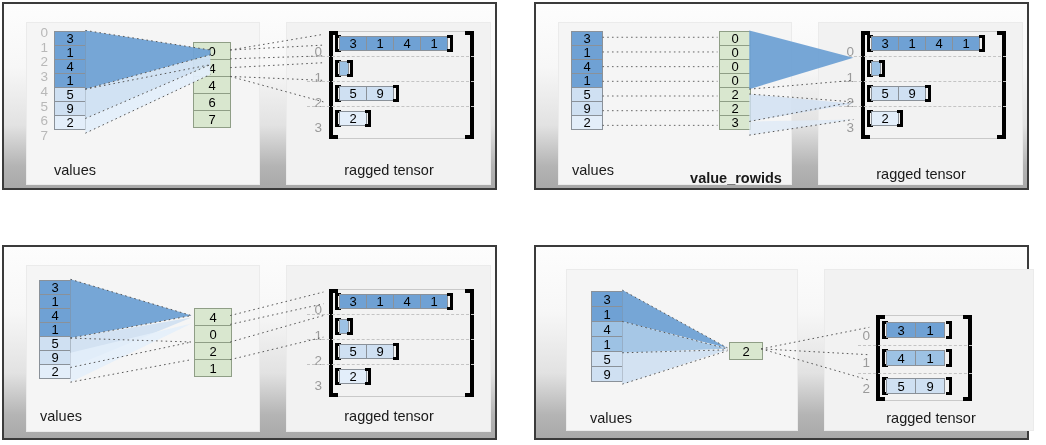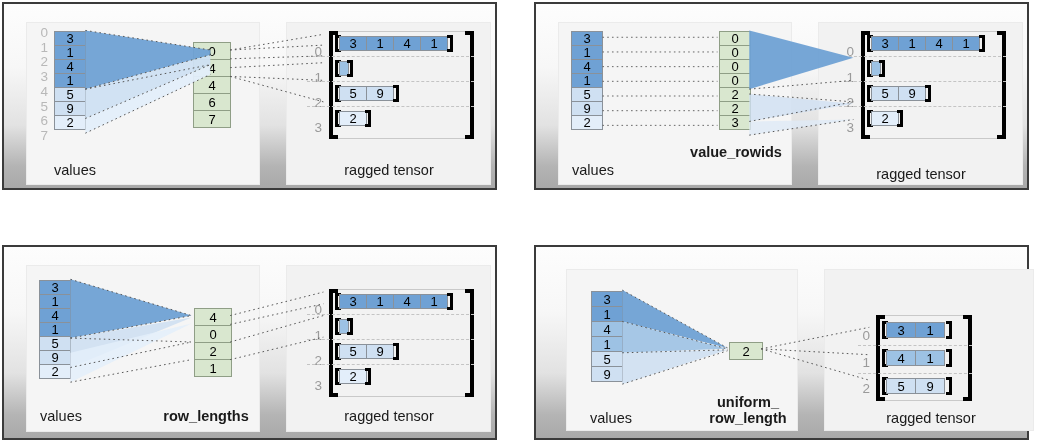--- a/index.html
+++ b/index.html
@@ -333,21 +333,21 @@
         <div class="rrow" style="left:6px; top:79px; width:40px; height:17px;">
           <div class="rbr l" style="left:0; top:0; height:17px;"></div>
           <div class="rcells" style="left:4px; top:1px;">
             <div class="rcell b3" style="width:28px;height:15px;">2</div>
           </div>
           <div class="rbr r" style="left:30px; top:0; height:17px;"></div>
         </div>
       </div>
 
       <div class="caption" style="left:12px; top:158px; width:90px;">values</div>
-      <div class="caption bold" style="left:130px; top:140px; width:140px;">value_rowids</div>
+      <div class="caption bold" style="left:130px; top:166px; width:140px;">value_rowids</div>
       <div class="caption" style="left:320px; top:162px; width:130px;">ragged tensor</div>
 
       <svg class="ov" viewBox="0 0 495 188" preserveAspectRatio="none">
         <g stroke="#666" stroke-width="1" stroke-dasharray="1.6,3.2" fill="none">
           <path d="M67,34 L183,34"></path>
           <path d="M67,49 L183,49"></path>
           <path d="M67,64 L183,64"></path>
           <path d="M67,79 L183,79"></path>
           <path d="M67,94 L183,94"></path>
           <path d="M67,109 L183,109"></path>
@@ -434,21 +434,20 @@
         <div class="rrow" style="left:6px; top:79px; width:40px; height:17px;">
           <div class="rbr l" style="left:0; top:0; height:17px;"></div>
           <div class="rcells" style="left:4px; top:1px;">
             <div class="rcell b3" style="width:28px;height:15px;">2</div>
           </div>
           <div class="rbr r" style="left:30px; top:0; height:17px;"></div>
         </div>
       </div>
 
       <div class="caption" style="left:12px; top:161px; width:90px;">values</div>
-      <div class="caption bold" style="left:132px; top:161px; width:140px;">row_lengths</div>
       <div class="caption" style="left:320px; top:161px; width:130px;">ragged tensor</div>
 
       <svg class="ov" viewBox="0 0 495 195" preserveAspectRatio="none">
         <polygon points="67,33 189,70 67,93" fill="#6fa1d4" opacity="0.95"></polygon>
         <polygon points="67,93 189,72 67,123" fill="#cfe0f2" opacity="0.9"></polygon>
         <polygon points="67,108 189,78 67,138" fill="#e3eefa" opacity="0.85"></polygon>
         <g stroke="#555" stroke-width="1" stroke-dasharray="1.6,3.2" fill="none">
           <path d="M67,33 L189,70"></path>
           <path d="M67,93 L189,70"></path>
           <path d="M67,93 L189,97"></path>
@@ -516,22 +515,20 @@
           <div class="rbr l" style="left:0; top:0; height:18px;"></div>
           <div class="rcells" style="left:4px; top:1px;">
             <div class="rcell b2" style="width:30px;height:16px;">5</div>
             <div class="rcell b2" style="width:30px;height:16px;">9</div>
           </div>
           <div class="rbr r" style="left:64px; top:0; height:18px;"></div>
         </div>
       </div>
 
       <div class="caption" style="left:30px; top:163px; width:90px;">values</div>
-      <div class="caption bold" style="left:152px; top:147px; width:120px;">uniform_
-row_length</div>
       <div class="caption" style="left:330px; top:163px; width:130px;">ragged tensor</div>
 
       <svg class="ov" viewBox="0 0 495 195" preserveAspectRatio="none">
         <polygon points="87,44 193,103 87,76" fill="#6fa1d4" opacity="0.95"></polygon>
         <polygon points="87,76 193,104 87,108" fill="#9dc2e4" opacity="0.9"></polygon>
         <polygon points="87,108 193,105 87,140" fill="#cfe0f2" opacity="0.9"></polygon>
         <g stroke="#555" stroke-width="1" stroke-dasharray="1.6,3.2" fill="none">
           <path d="M87,44 L193,103"></path>
           <path d="M87,76 L193,104"></path>
           <path d="M87,108 L193,105"></path>

